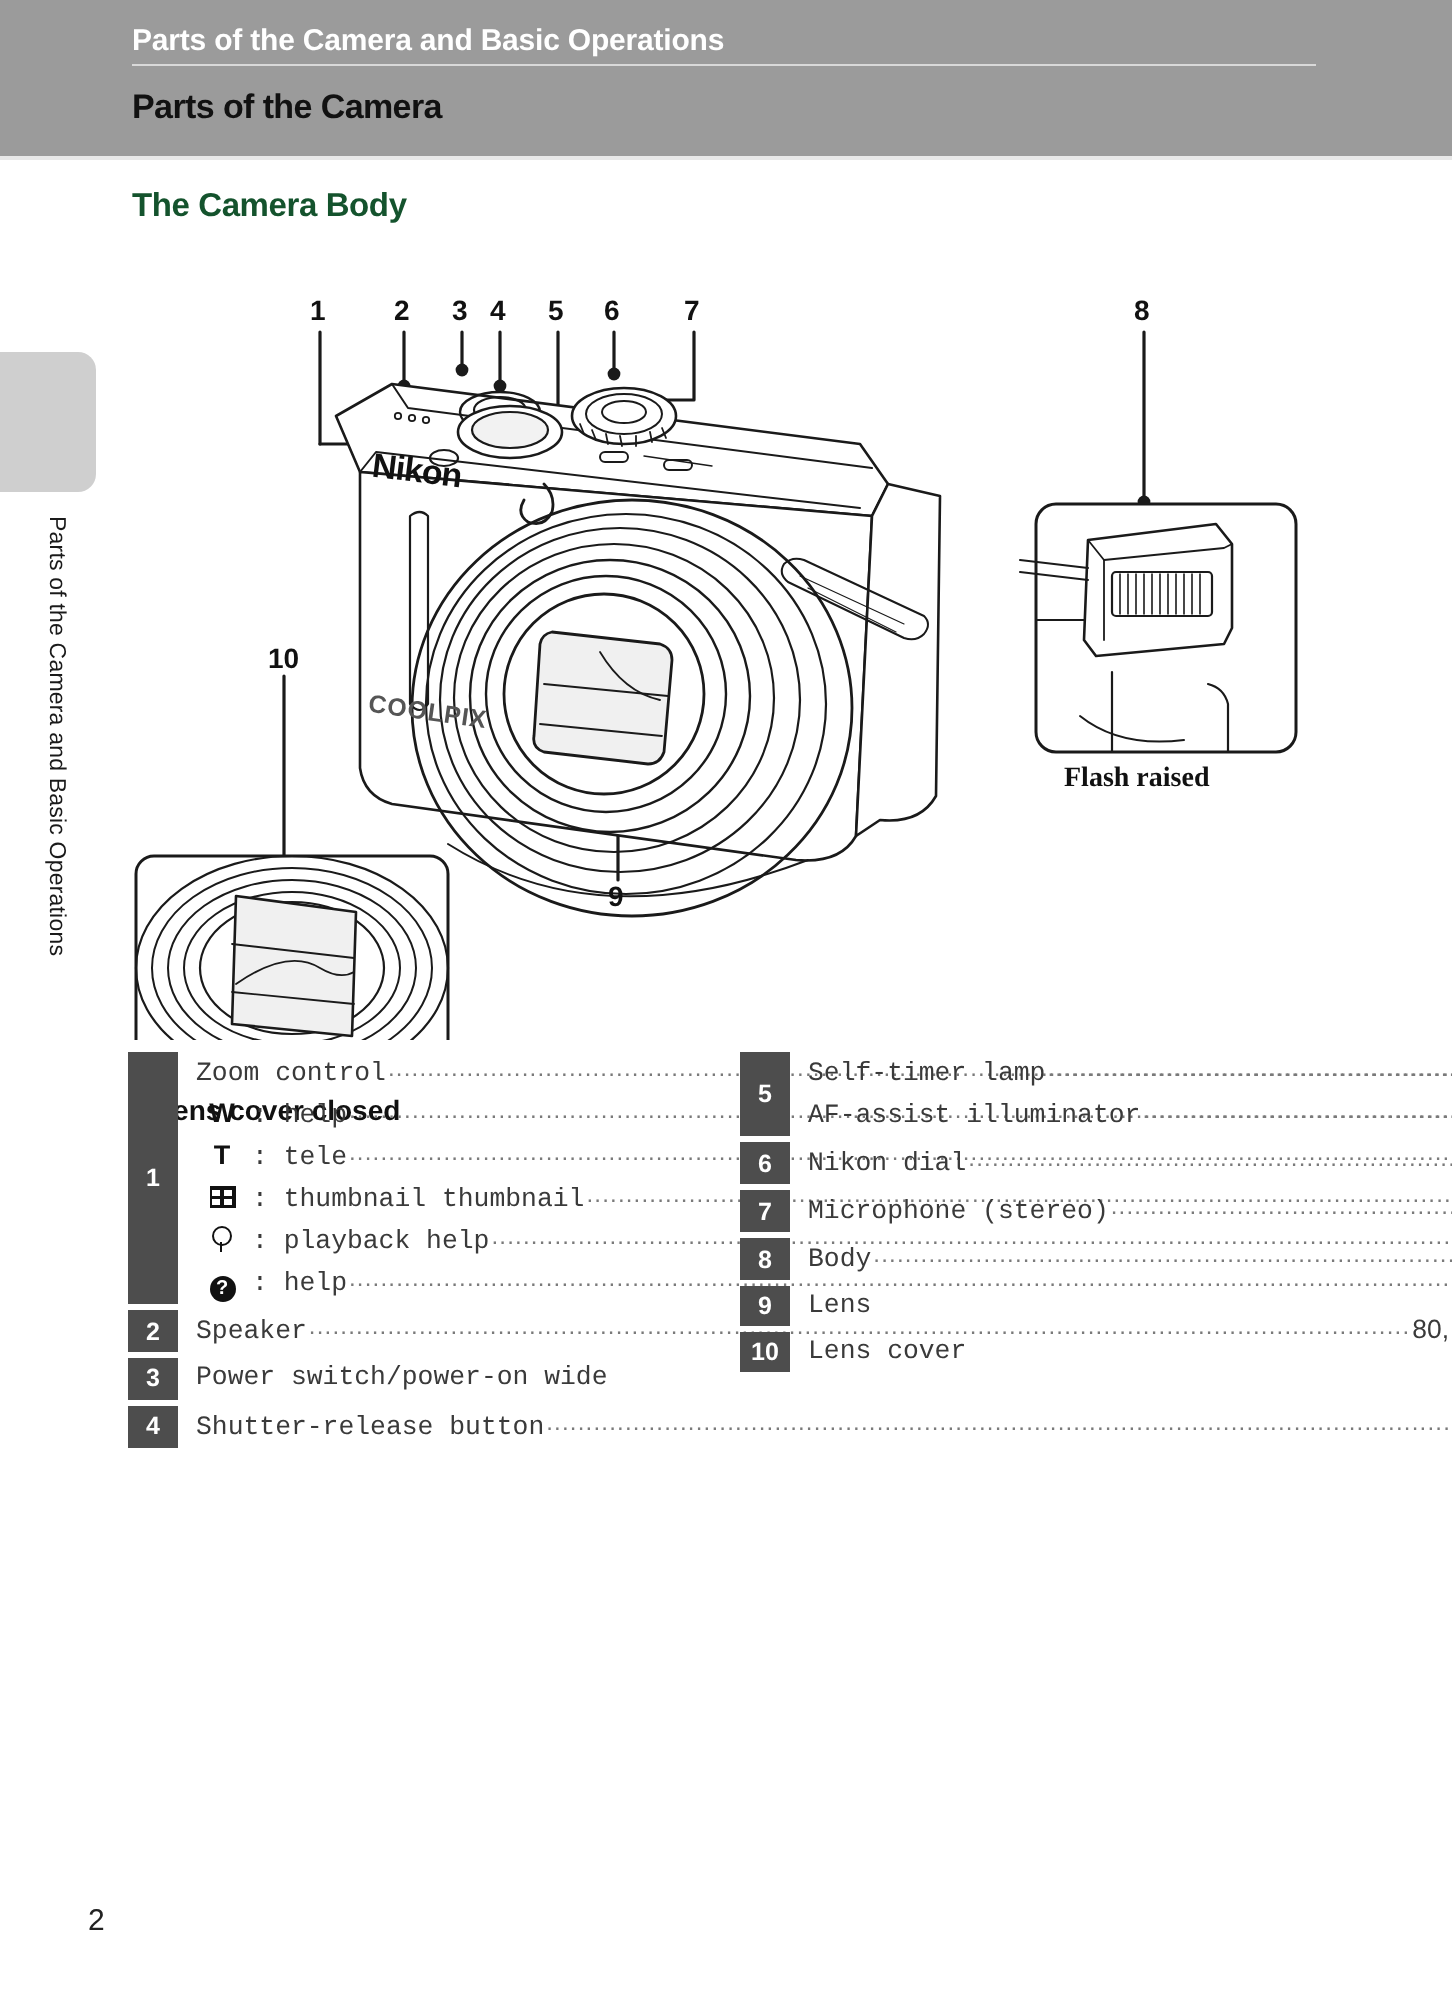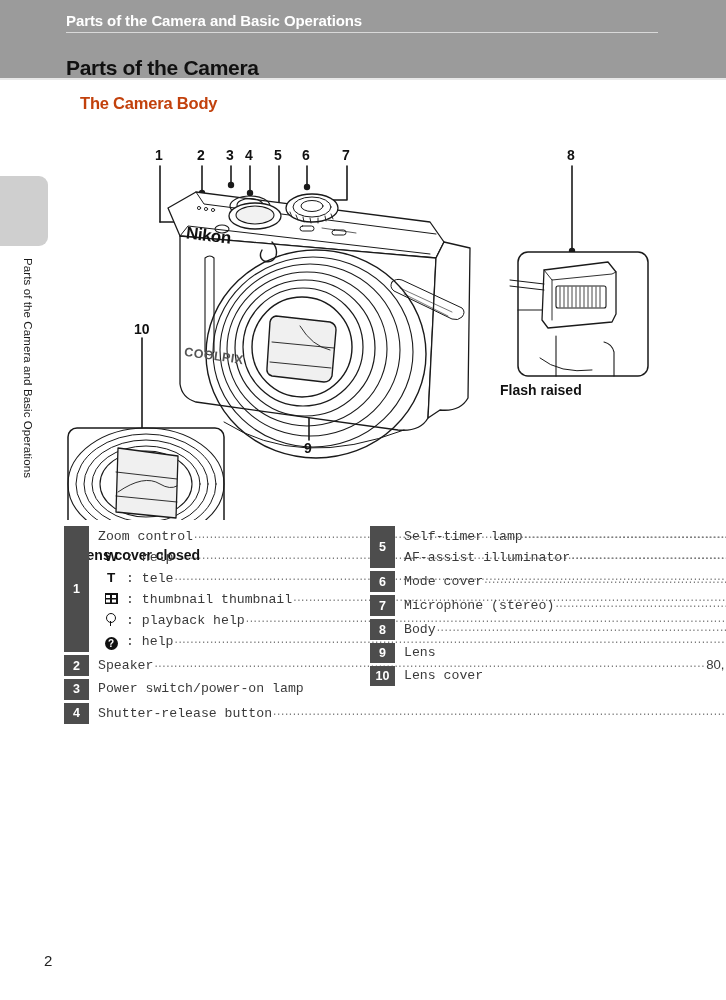--- a/index.html
+++ b/index.html
@@ -36,42 +36,41 @@
     left: 66px; top: 12px;
     font-size: 15px;
     font-weight: bold;
     color: #ffffff;
     letter-spacing: -0.1px;
     white-space: nowrap;
   }
   .section-title {
     position: absolute;
     left: 66px; top: 44px;
-    font-size: 21px;
+    font-size: 17px;
     font-weight: bold;
     color: #111111;
     letter-spacing: -0.3px;
     white-space: nowrap;
-    margin-top: 12px;
   }
   .header-hairline {
     position: absolute;
     left: 0; top: 78px;
     width: 726px;
     height: 2px;
     background: #e8e8e8;
   }
 
   
   .subsection-title {
     position: absolute;
-    left: 80px; top: 94px;
+    left: 66px; top: 94px;
     font-size: 16.5px;
     font-weight: bold;
-    color: #c2410c;
+    color: #14532d;
     letter-spacing: -0.2px;
     white-space: nowrap;
   }
 
   
   .side-tab {
     position: absolute;
     left: -10px; top: 176px;
     width: 58px;
     height: 70px;
@@ -388,21 +387,21 @@
   <div class="callout" style="left:197px; top:18px;">2</div>
   <div class="callout" style="left:226px; top:18px;">3</div>
   <div class="callout" style="left:245px; top:18px;">4</div>
   <div class="callout" style="left:274px; top:18px;">5</div>
   <div class="callout" style="left:302px; top:18px;">6</div>
   <div class="callout" style="left:342px; top:18px;">7</div>
   <div class="callout" style="left:567px; top:18px;">8</div>
   <div class="callout" style="left:304px; top:311px;">9</div>
   <div class="callout" style="left:134px; top:192px;">10</div>
 
-  <div class="inset-caption" style="left:500px; top:252px;">Flash raised</div>
+  <div class="inset-caption" style="left:532px; top:252px;font-family:Liberation Serif, serif;">Flash raised</div>
   <div class="inset-caption" style="left:78px; top:417px;">Lens cover closed</div>
 </div>
 
 <div class="parts-table" id="table-left">
     <div class="parts-row">
       <div class="row-num">1</div>
       <div class="row-body">
         <div class="entry">
           <span class="lbl">Zoom control</span>
           <span class="dots"></span>
@@ -441,21 +440,21 @@
           <span class="lbl">Speaker</span>
           <span class="dots"></span>
           <span class="pg">80, 92</span>
         </div>
       </div>
     </div>
     <div class="parts-row">
       <div class="row-num">3</div>
       <div class="row-body">
         <div class="entry">
-          <span class="lbl">Power switch/power-on lamp</span>
+          <span class="lbl">Power switch/power-on wide</span>
         </div>
       </div>
     </div>
     <div class="parts-row">
       <div class="row-num">4</div>
       <div class="row-body">
         <div class="entry">
           <span class="lbl">Shutter-release button</span>
           <span class="dots"></span>
         </div>
@@ -473,21 +472,21 @@
         <div class="entry">
           <span class="lbl">AF-assist illuminator</span>
           <span class="dots"></span>
         </div>
       </div>
     </div>
     <div class="parts-row">
       <div class="row-num">6</div>
       <div class="row-body">
         <div class="entry">
-          <span class="lbl">Mode cover</span>
+          <span class="lbl">Nikon dial</span>
           <span class="dots"></span>
         </div>
       </div>
     </div>
     <div class="parts-row">
       <div class="row-num">7</div>
       <div class="row-body">
         <div class="entry">
           <span class="lbl">Microphone (stereo)</span>
           <span class="dots"></span>

